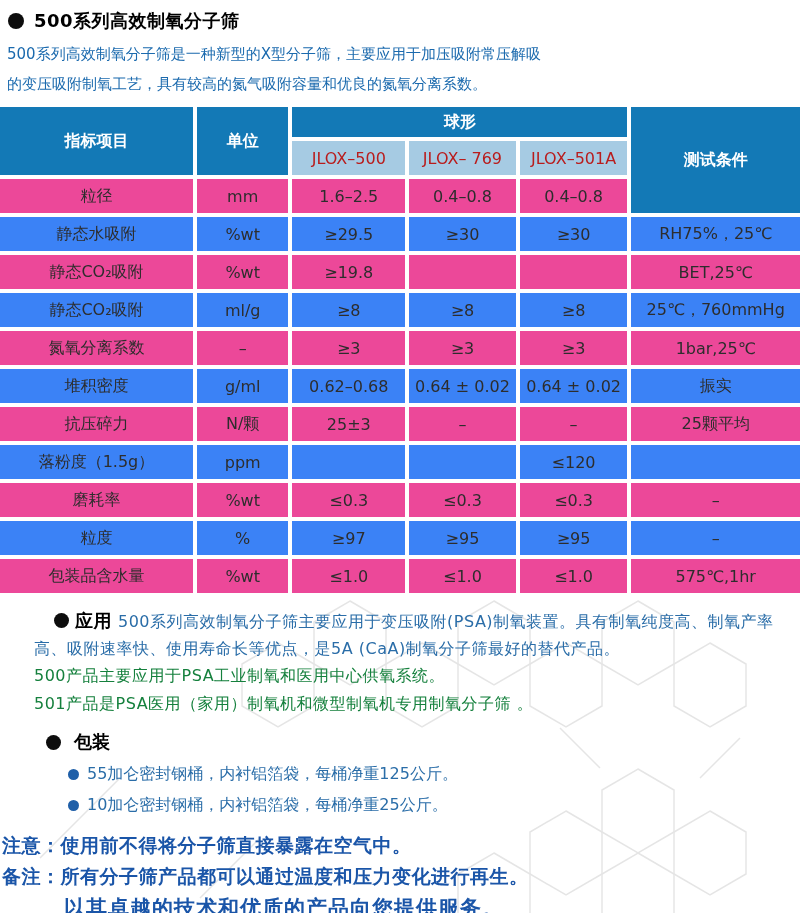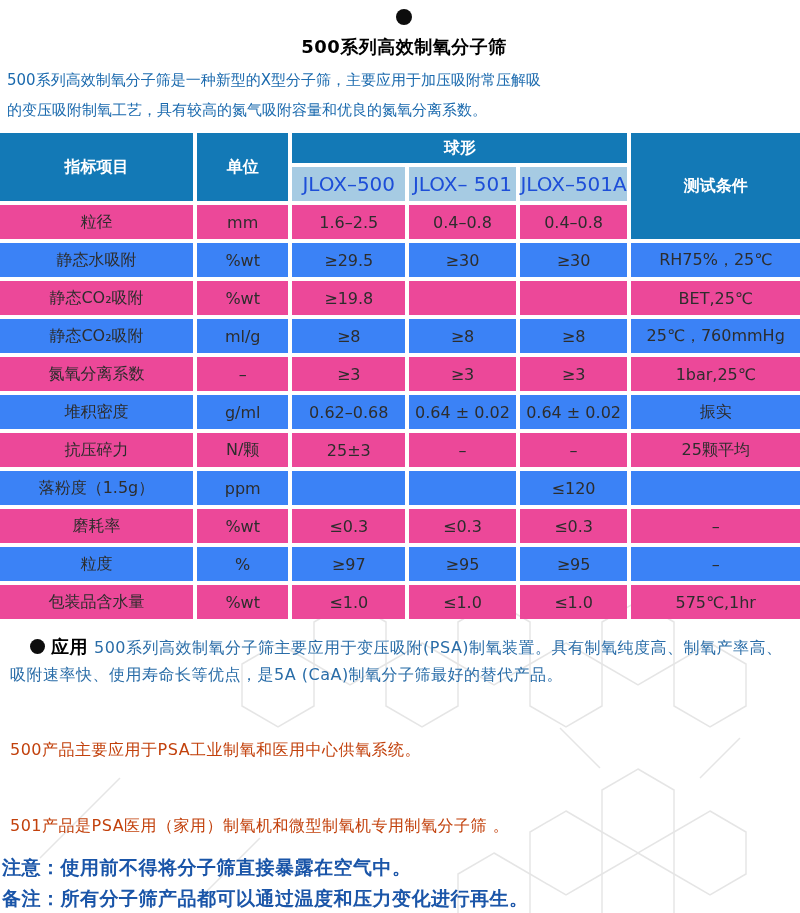--- a/index.html
+++ b/index.html
@@ -3,40 +3,40 @@
 <meta charset="utf-8">
 <style>
   html,body{margin:0;padding:0;}
   body{
     width:800px;height:913px;position:relative;overflow:hidden;
     background:#ffffff;color:#333;
     font-family:"DejaVu Sans","Liberation Sans",sans-serif;
   }
   .content{position:relative;z-index:1;}
   
-  .title-row{display:flex;align-items:center;gap:10px;padding:9px 0 2px 8px;flex-direction:column;}
+  .title-row{display:flex;align-items:center;gap:10px;padding:9px 0 2px 8px;}
   .dot-black-lg{width:16px;height:16px;border-radius:50%;background:#0d0d0d;flex:0 0 auto;}
   .page-title{font-size:18px;font-weight:bold;color:#000;letter-spacing:.5px;}
   
   .intro{color:#1b6aae;font-size:15px;line-height:30px;padding:4px 10px 3px 7px;}
   
   table{border-collapse:separate;border-spacing:4px;width:808px;margin:1px -4px 0 -4px;table-layout:fixed;}
   col.c-item{width:190px;}col.c-unit{width:90px;}col.c-m1{width:111px;}
   col.c-m2{width:105px;}col.c-m3{width:106px;}col.c-test{width:166px;}
   th{background:#1379b6;color:#fff;font-weight:bold;font-size:16px;height:30px;padding:0;text-align:center;}
-  th.model{background:#a6cbe3;color:#1d4ed8;font-weight:normal;font-size:20px;height:34px;}
+  th.model{background:#a6cbe3;color:#b91c1c;font-weight:normal;font-size:16px;height:34px;}
   td{height:34px;padding:0;text-align:center;font-size:16px;color:#2d2d2d;}
   tr.r-dark td{background:#ec4899;}
   tr.r-light td{background:#3b82f6;}
   
-  .section{position:relative;}
+  .section{position:relative;padding-left:24px;}
   .app-para{padding:10px 14px 0 10px;font-size:16px;line-height:27px;color:#2a6da8;letter-spacing:.5px;}
   .dot-black-md{display:inline-block;width:15px;height:15px;border-radius:50%;background:#0d0d0d;margin:0 6px -1px 20px;}
   .inline-label{font-size:18px;font-weight:bold;color:#000;margin-right:6px;}
-  .app-line{padding:0 14px 0 10px;font-size:16px;line-height:28px;color:#c2410c;letter-spacing:.5px;margin-top:48px;}
+  .app-line{padding:0 14px 0 10px;font-size:16px;line-height:28px;color:#15803d;letter-spacing:.5px;}
   
   .pack-head{display:flex;align-items:center;gap:7px;padding:12px 0 2px 22px;}
   .pack-title{font-size:18px;font-weight:bold;color:#000;}
   .pack-item{display:flex;align-items:center;gap:8px;padding:8px 0 2px 44px;font-size:16px;color:#2a6da8;}
   .dot-blue{width:11px;height:11px;border-radius:50%;background:#1f5fa8;flex:0 0 auto;}
   
   .notes{padding:12px 0 0 2px;}
   .note-line{font-size:19px;font-weight:bold;color:#1a55a8;line-height:31px;letter-spacing:.5px;}
   .slogan{font-size:21px;font-weight:bold;color:#1a55a8;line-height:32px;padding-left:62px;letter-spacing:1px;}
   
@@ -91,21 +91,21 @@
     </colgroup>
     <tbody>
         <tr>
       <th rowspan="2">指标项目</th>
       <th rowspan="2">单位</th>
       <th colspan="3">球形</th>
       <th rowspan="3">测试条件</th>
     </tr>
     <tr>
       <th class="model">JLOX–500</th>
-      <th class="model">JLOX– 501</th>
+      <th class="model">JLOX– 769</th>
       <th class="model">JLOX–501A</th>
     </tr>
 
     <tr class="r-dark">
       <td>粒径</td>
       <td>mm</td>
       <td>1.6–2.5</td>
       <td>0.4–0.8</td>
       <td>0.4–0.8</td>
     </tr>
@@ -191,20 +191,34 @@
     </tr>
   </tbody>
     </table>
 
   <div class="section">
     <div class="app-para"><span class="dot-black-md"></span><span class="inline-label">应用</span><span>500系列高效制氧分子筛主要应用于变压吸附(PSA)制氧装置。具有制氧纯度高、制氧产率高、吸附速率快、使用寿命长等优点，是5A (CaA)制氧分子筛最好的替代产品。</span></div>
     <div class="app-line">500产品主要应用于PSA工业制氧和医用中心供氧系统。</div>
     <div class="app-line">501产品是PSA医用（家用）制氧机和微型制氧机专用制氧分子筛 。</div>
   </div>
 
+  <div class="section">
+    <div class="pack-head">
+      <span class="dot-black-md" style="margin-left:0"></span>
+      <span class="pack-title">包装</span>
+    </div>
+    <div class="pack-item">
+      <span class="dot-blue"></span>
+      <span>55加仑密封钢桶，内衬铝箔袋，每桶净重125公斤。</span>
+    </div>
+    <div class="pack-item">
+      <span class="dot-blue"></span>
+      <span>10加仑密封钢桶，内衬铝箔袋，每桶净重25公斤。</span>
+    </div>
+  </div>
 
   <div class="notes">
     <div class="note-line"><span>注意：</span><span>使用前不得将分子筛直接暴露在空气中。</span></div>
     <div class="note-line"><span>备注：</span><span>所有分子筛产品都可以通过温度和压力变化进行再生。</span></div>
     <div class="slogan">以其卓越的技术和优质的产品向您提供服务。</div>
   </div>
 
 </div>
 
 </body></html>

